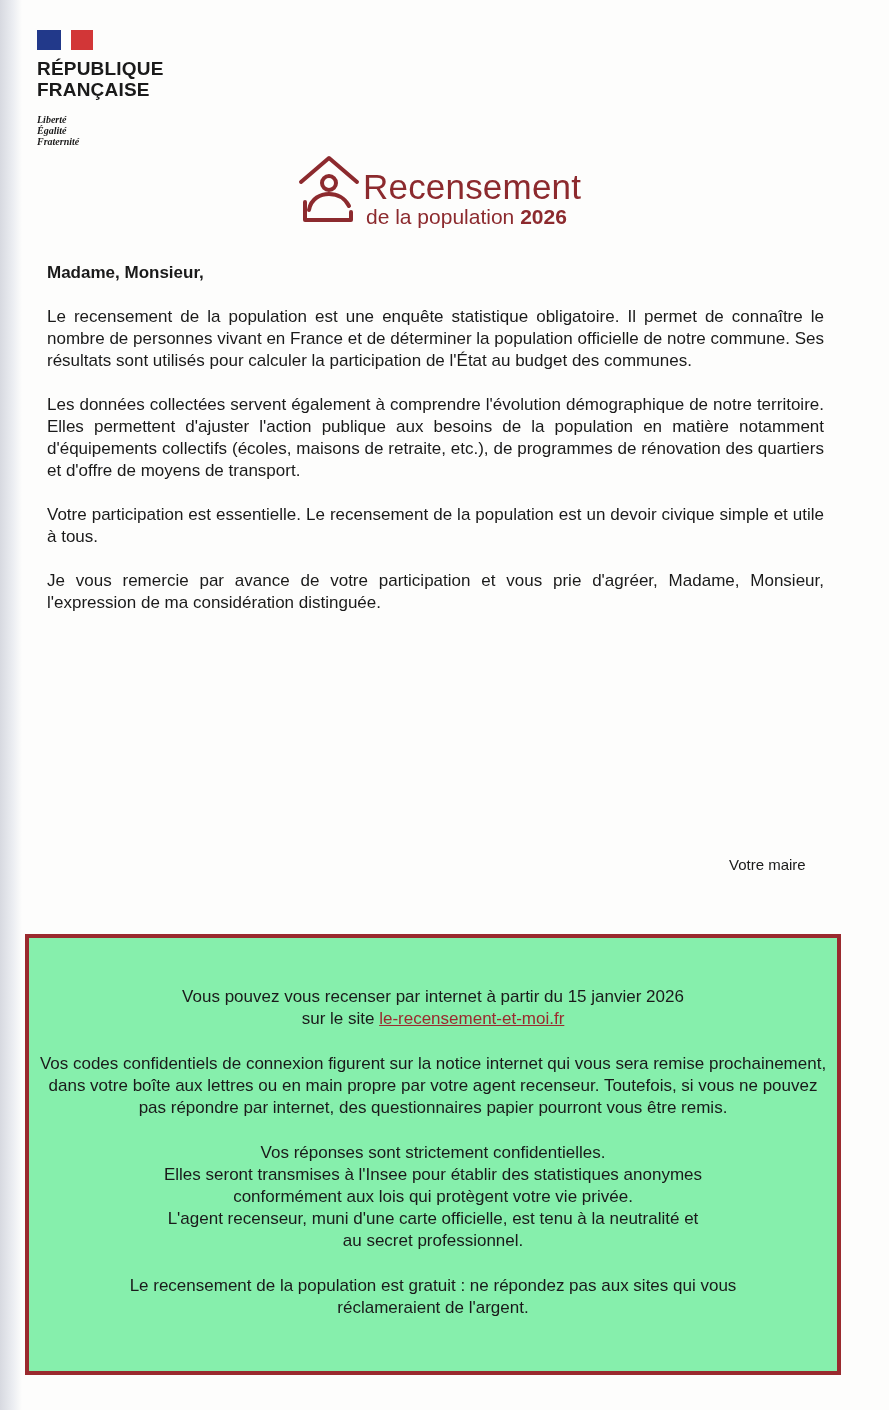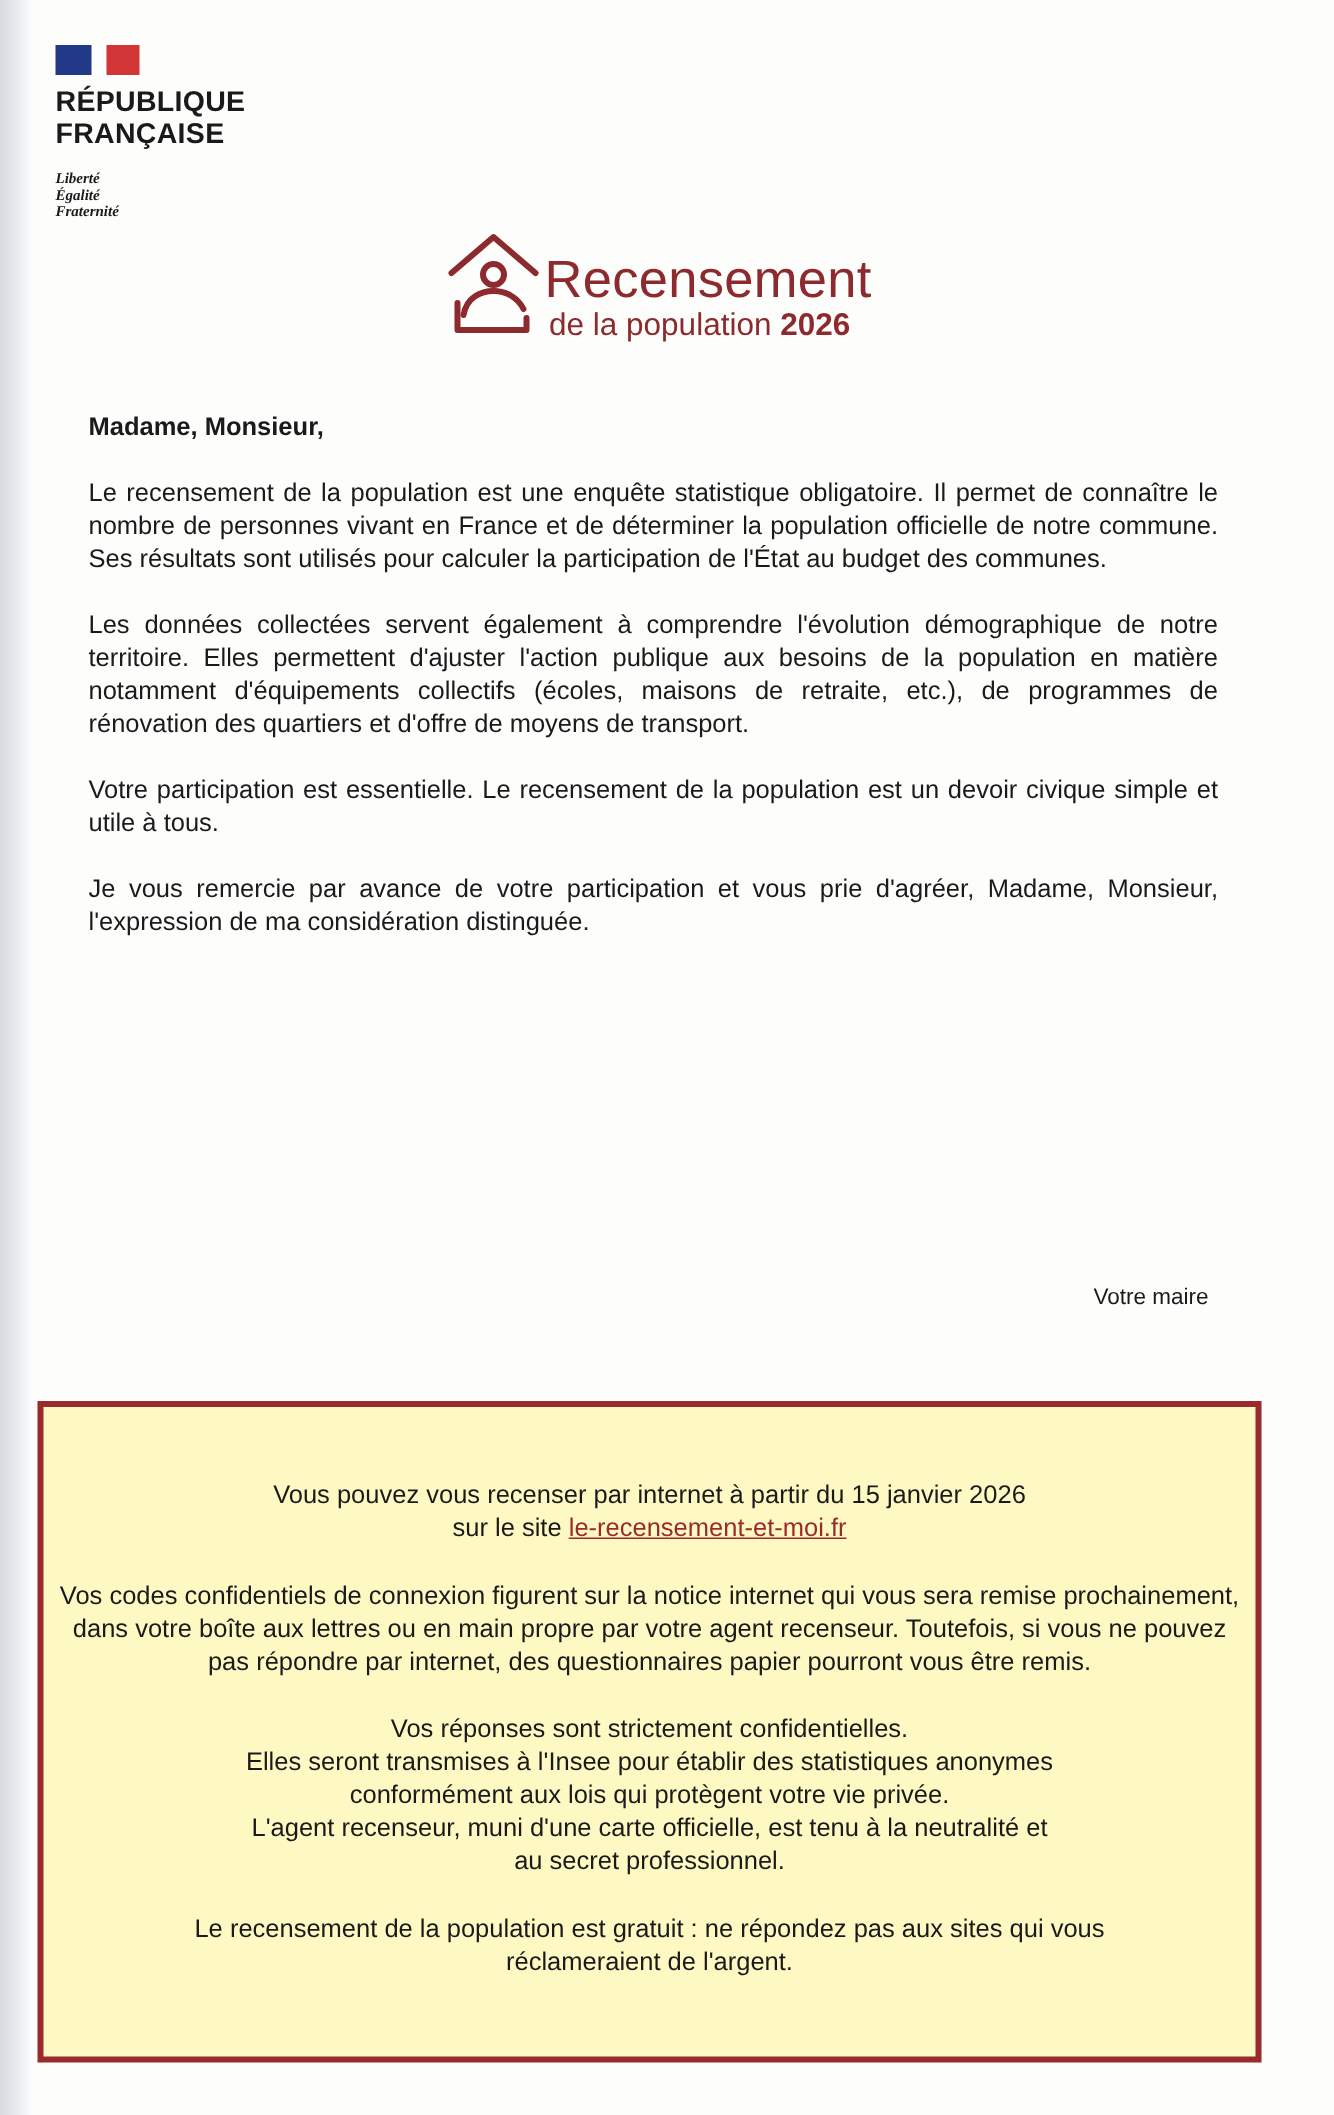--- a/index.html
+++ b/index.html
@@ -23,28 +23,28 @@
   .motto { font-family: "Liberation Serif", serif; font-style: italic; font-weight: bold; font-size: 10px; line-height: 11px; margin-top: 14px; }
 
   .census-logo { position: absolute; left: 297px; top: 152px; display: flex; align-items: flex-end; color: #8c2a2e; }
   .census-logo svg { width: 64px; height: 76px; }
   .census-text { margin-left: 2px; }
   .census-title { font-size: 35px; line-height: 38px; margin-top: 12px; letter-spacing: 0.2px; }
   .census-sub { font-size: 21px; line-height: 22px; margin-left: 3px; }
   .census-sub b { font-weight: bold; }
 
   .letter { position: absolute; left: 43px; top: 258px; width: 785px; font-size: 17px; line-height: 22px; }
-  .letter p { margin: 16px; text-align: justify; }
+  .letter p { margin: 4px; text-align: justify; }
   .salutation { font-weight: bold; }
   .mt { margin-top: 22px !important; }
   .signature { position: absolute; left: 729px; top: 856px; font-size: 15px; }
 
   .info-box {
     position: absolute; left: 25px; top: 934px; width: 816px; height: 441px;
-    border: 4px solid #9a2a2e; box-sizing: border-box; background: #fef9c3;
+    border: 4px solid #9a2a2e; box-sizing: border-box; background: #86efac;
     text-align: center; font-size: 17px; line-height: 22px;
   }
   .info-box .inner { padding: 48px 10px 0 10px; }
   .info-box p { margin: 0; }
   .info-box .gap { margin-top: 23px; }
   .link { color: #9a2a2e; text-decoration: underline; }
   b { font-weight: normal; }
 </style>
 </head>
 <body>

